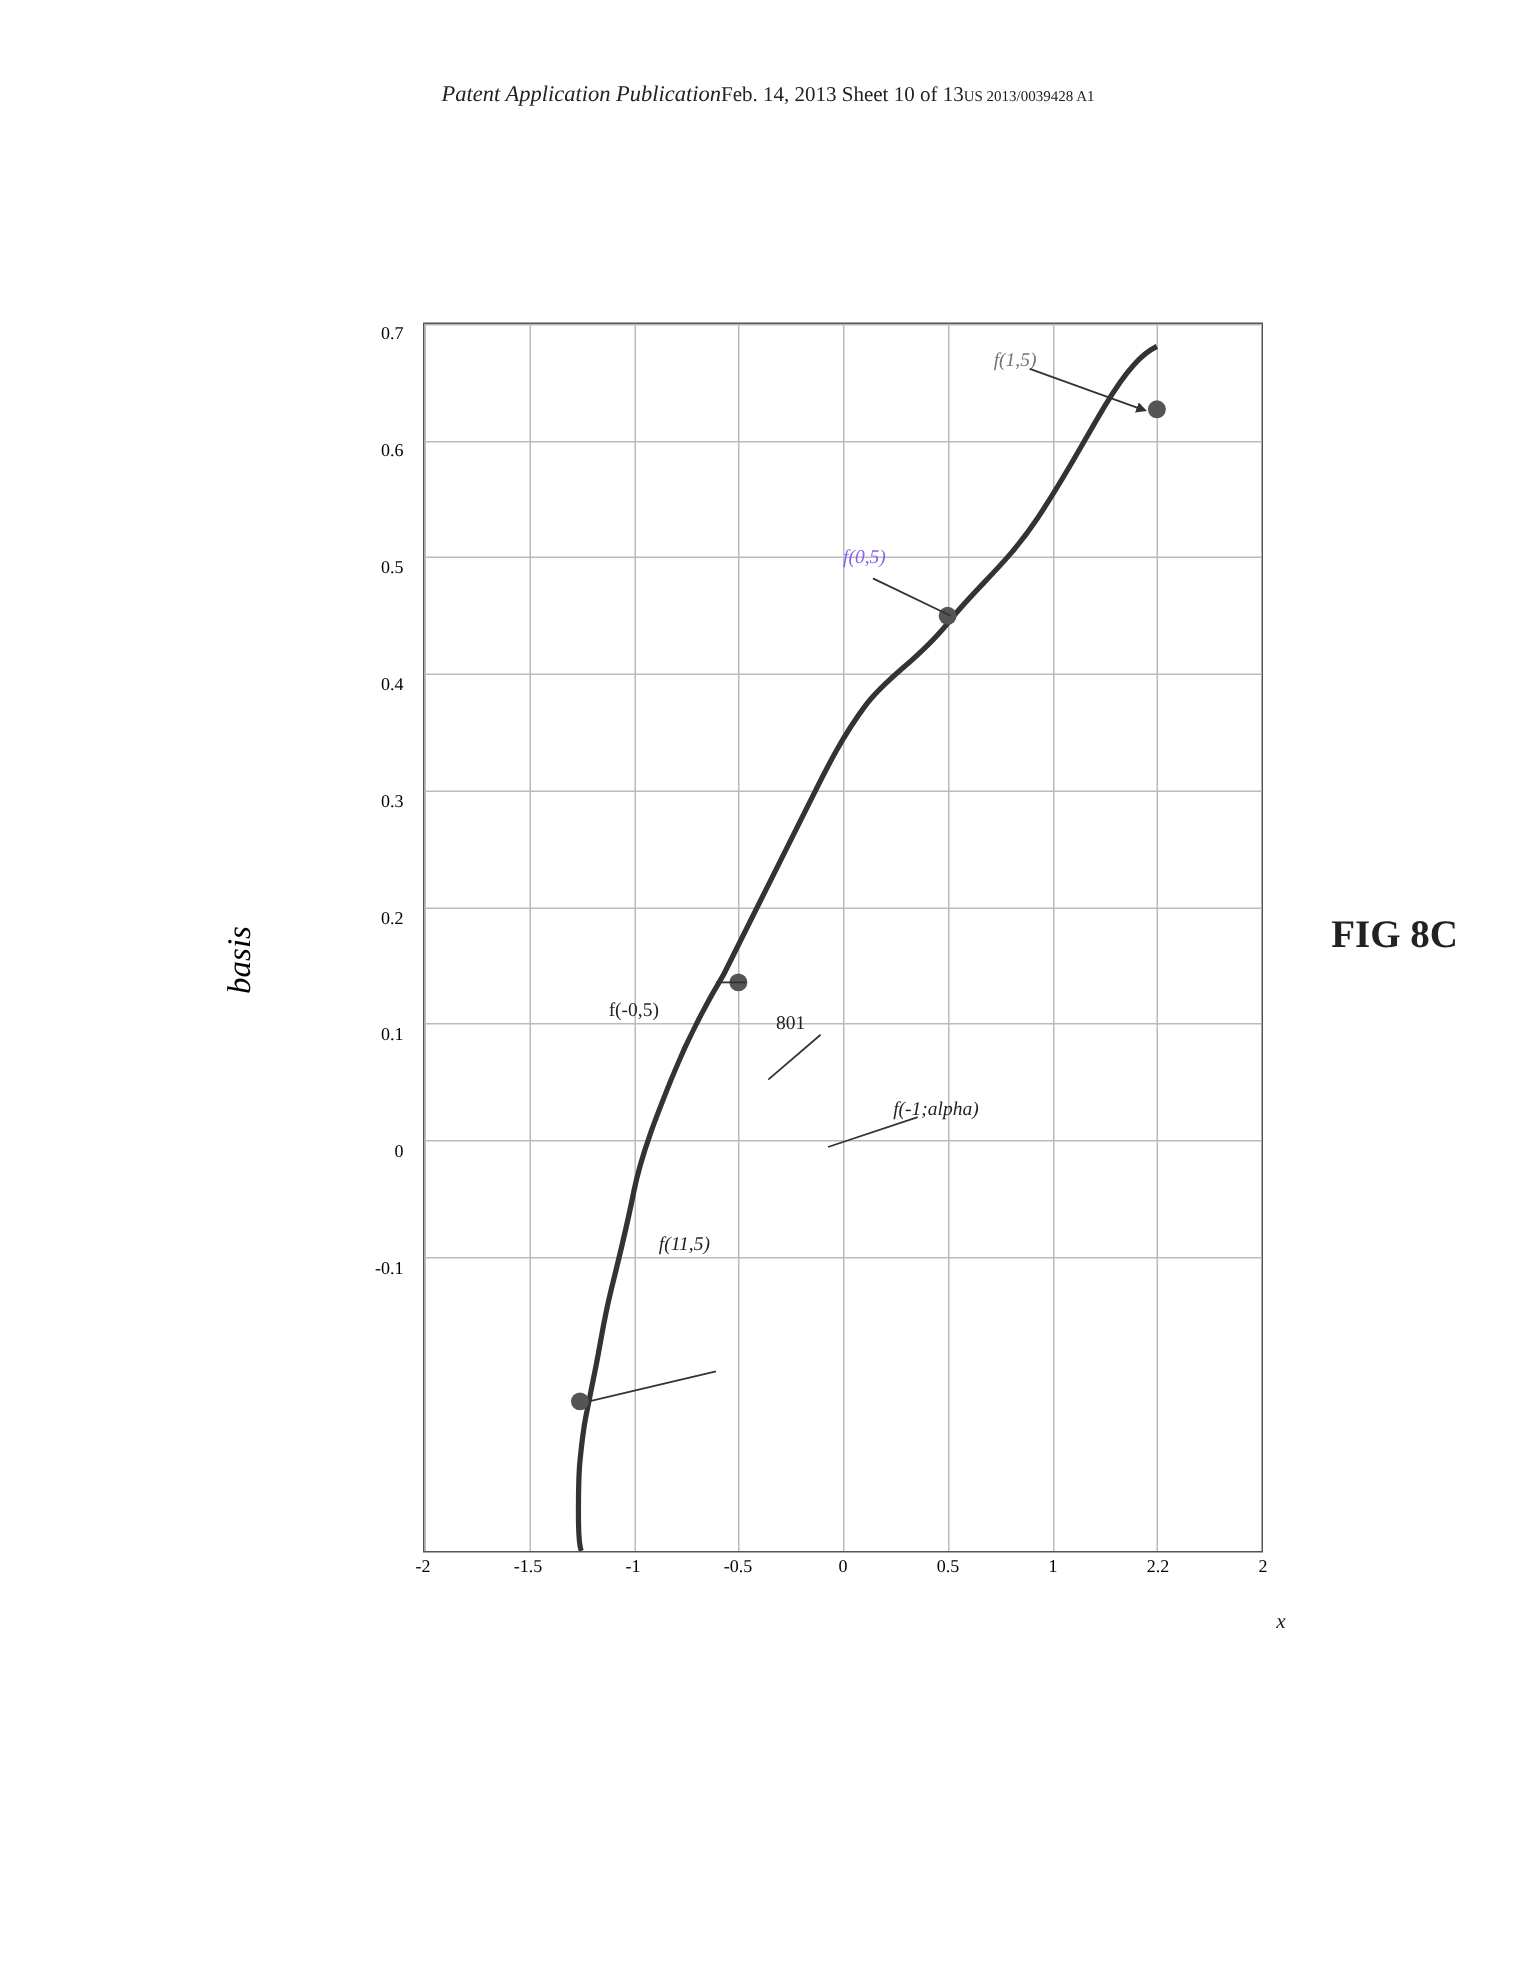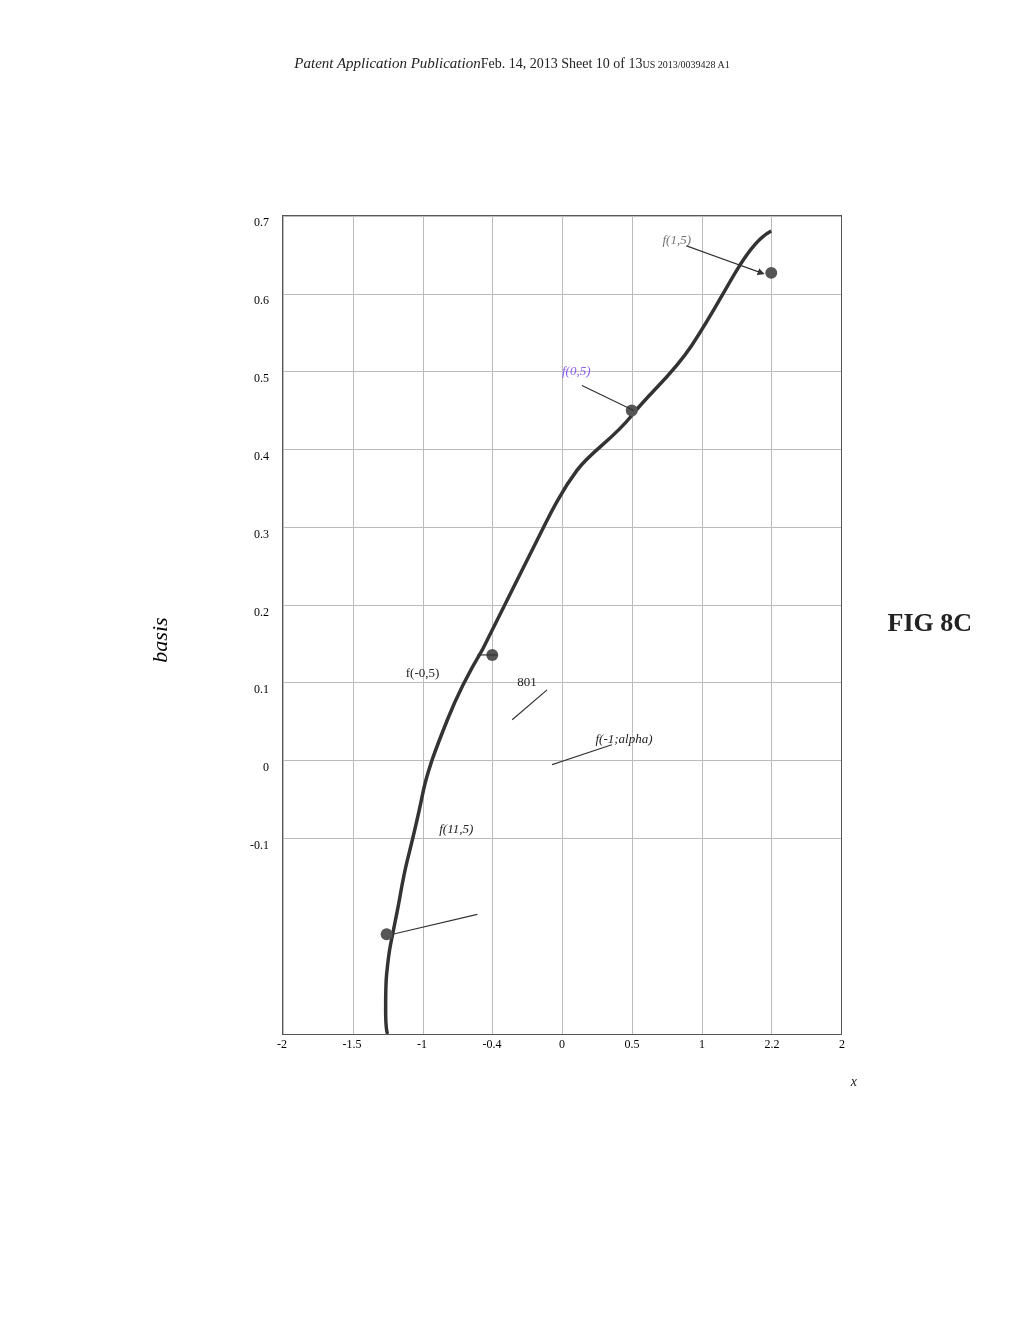--- a/index.html
+++ b/index.html
@@ -195,21 +195,21 @@
             </marker>
           </defs>
         </svg>
 
       </div>
 
       <div style="position:absolute; bottom:0; left:60px; right:0; height:28px;">
         <span style="position:absolute; left:0%; transform:translateX(-50%); font-size:12px;">-2</span>
         <span style="position:absolute; left:12.5%; transform:translateX(-50%); font-size:12px;">-1.5</span>
         <span style="position:absolute; left:25%; transform:translateX(-50%); font-size:12px;">-1</span>
-        <span style="position:absolute; left:37.5%; transform:translateX(-50%); font-size:12px;">-0.4</span>
+        <span style="position:absolute; left:37.5%; transform:translateX(-50%); font-size:12px;">-0.5</span>
         <span style="position:absolute; left:50%; transform:translateX(-50%); font-size:12px;">0</span>
         <span style="position:absolute; left:62.5%; transform:translateX(-50%); font-size:12px;">0.5</span>
         <span style="position:absolute; left:75%; transform:translateX(-50%); font-size:12px;">1</span>
         <span style="position:absolute; left:87.5%; transform:translateX(-50%); font-size:12px;">2.2</span>
         <span style="position:absolute; left:100%; transform:translateX(-50%); font-size:12px;">2</span>
       </div>
 
       <div style="position:absolute; bottom:-25px; right:-15px; font-size:14px; font-style:italic; color:#222;">x</div>
 
     </div>

